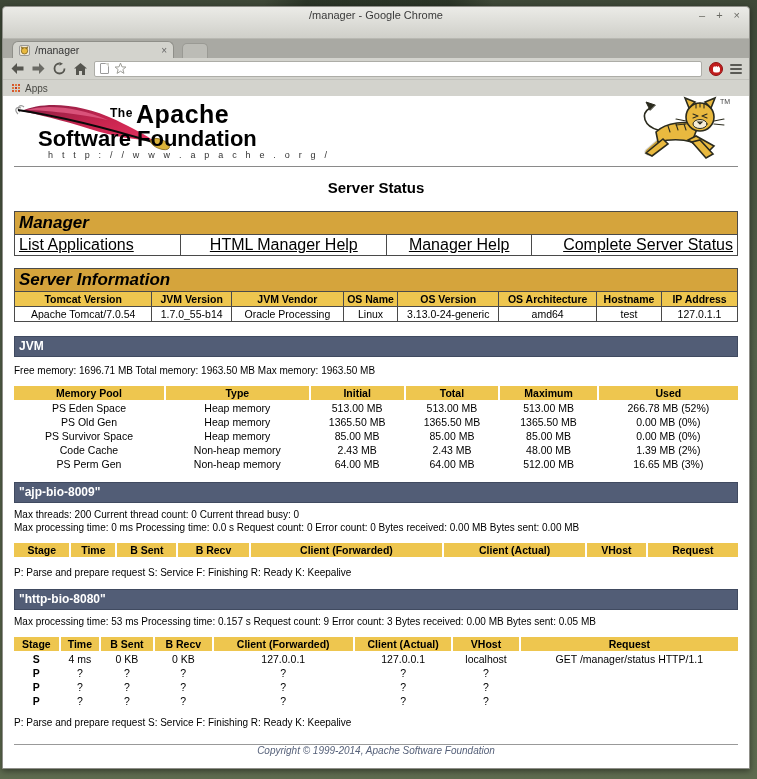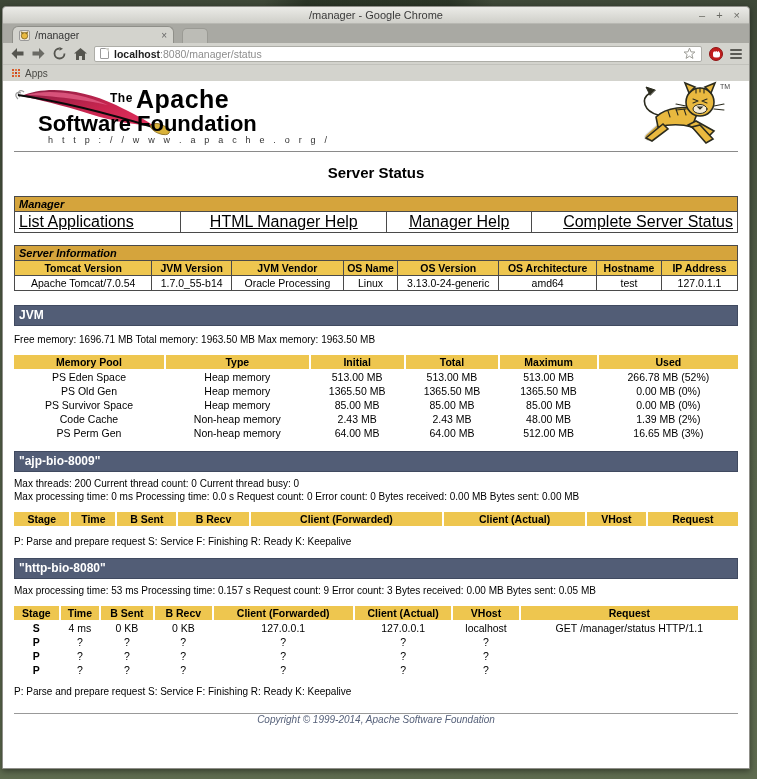--- a/index.html
+++ b/index.html
@@ -11,21 +11,21 @@
       radial-gradient(circle at 80% 90%, rgba(90,105,65,.5) 0 60px, transparent 70px),
       radial-gradient(circle at 50% 5%, rgba(30,40,28,.6) 0 80px, transparent 120px),
       linear-gradient(180deg,#3e4837 0%, #55624a 45%, #5e6b4f 100%);
     position:relative; overflow:hidden;
   }
 
   
   .window { position:absolute; left:2px; top:6px; right:7px; bottom:10px;
     border:1px solid #8f8f89; border-radius:4px 4px 0 0; background:#d5d5cf;
     box-shadow:0 2px 6px rgba(0,0,0,.45); display:flex; flex-direction:column; }
-  .titlebar { height:17px; background:linear-gradient(#ebebe7,#cfcfc9);
+  .titlebar { height:32px; background:linear-gradient(#ebebe7,#cfcfc9);
     border-bottom:1px solid #b8b8b2; position:relative; text-align:center;
     font-size:11px; color:#3a3a3a; line-height:16px; border-radius:4px 4px 0 0; }
   .win-controls { position:absolute; right:9px; top:0; display:flex; gap:11px;
     font-size:11px; color:#6a6a64; line-height:16px; }
   .win-controls span { cursor:default; }
 
   .tabstrip { height:19px; background:#a9a9a3; position:relative; }
   .tab { position:absolute; left:9px; top:2px; width:162px; height:17px;
     background:#d3d3cd; border:1px solid #8f8f89; border-bottom:none;
     border-radius:6px 6px 0 0; display:flex; align-items:center; gap:5px;
@@ -73,21 +73,21 @@
   .tomcat { position:absolute; right:8px; top:-4px; width:96px; height:70px; }
   .tm { position:absolute; right:0; top:2px; font-size:7px; color:#444; }
 
   .rule { border:none; border-top:1px solid #8a8a8a; margin:2px 0 0 0; }
 
   .page-title { text-align:center; font-size:15px; font-weight:bold; margin:12px 0 15px 0; }
 
   table { width:100%; table-layout:fixed; }
   .bordered { border-collapse:collapse; }
   .bordered td, .bordered th { border:1px solid #4a4a4a; }
-  .band { background:#d5a43c; font-weight:bold; font-style:italic; font-size:11px;
+  .band { background:#d5a43c; font-weight:bold; font-style:italic; font-size:17px;
     text-align:left; padding:1px 4px; }
   .linkcell { padding:1px 4px; font-size:16px; }
   .linkcell a { color:#000; }
   .c { text-align:center;margin-top:36px; } .l { text-align:left; } .r { text-align:right; }
 
   .hdr { background:#eec64f; font-weight:bold; font-size:10.5px; text-align:center; padding:1px 2px; }
   .val { font-size:10.5px; text-align:center; padding:1px 2px; }
 
   .spaced { border-collapse:separate; border-spacing:2px; margin:0 -2px; width:calc(100% + 4px); }
   .spaced .hdr { padding:1px 2px; }
@@ -148,23 +148,20 @@
           <path d="M6.5 0 L10 1.8 L6.5 3.8 Z" fill="#55554f"></path>
         </svg>
     </span>
     <span class="navbtn">
       <svg width="13" height="12" viewBox="0 0 13 12">
           <path d="M6.5 0 L13 5.5 H11 V12 H8 V8 H5 V12 H2 V5.5 H0 Z" fill="#55554f"></path>
         </svg>
     </span>
     <div class="urlbar">
       <span class="doc-icon"></span>
-      <span class="url-text">
-        <span class="url-host">localhost</span><span class="url-path">:8080/manager/status</span>
-      </span>
       <svg width="13" height="13" viewBox="0 0 24 24">
         <path d="M12 2 L14.8 9 L22 9.3 L16.4 13.9 L18.3 21 L12 17 L5.7 21 L7.6 13.9 L2 9.3 L9.2 9 Z" fill="none" stroke="#9a9a94" stroke-width="1.8"></path>
       </svg>
     </div>
     <span class="abp"></span>
     <span class="hamburger">
         <i></i>
         <i></i>
         <i></i>
       </span>

